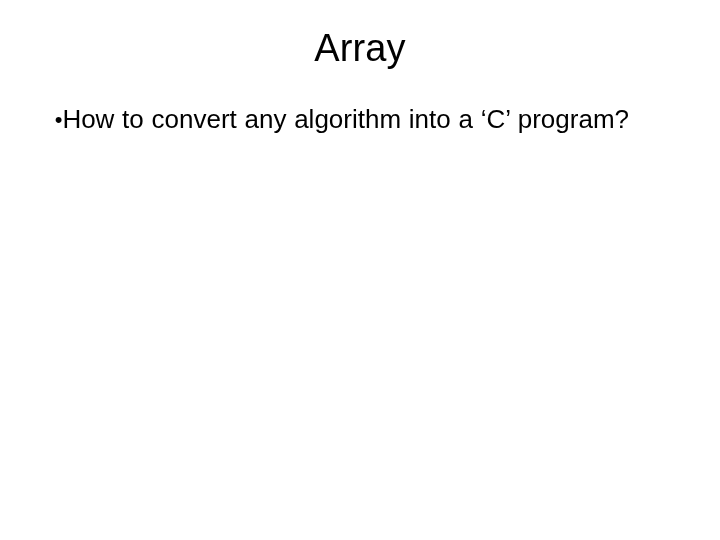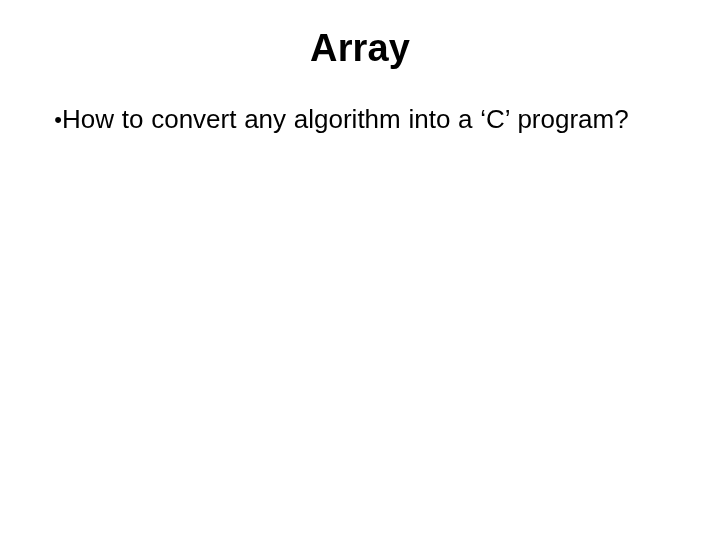--- a/index.html
+++ b/index.html
@@ -25,41 +25,41 @@
 
   
   .slide-title {
     position: absolute;
     left: 0;
     top: 26px;
     width: 720px;
     text-align: center;
     font-size: 38px;
     line-height: 44px;
-    font-weight: 700;
+    font-weight: 400;
     color: #000000;
     letter-spacing: 0.1px;
     white-space: nowrap;
   }
 
   
   .slide-body {
     position: absolute;
     left: 54px;
     top: 103px;
     width: 575px;
   }
 
   .body-paragraph {
     margin: 0;
     font-size: 26px;
     line-height: 33px;
     font-weight: 400;
     color: #000000;
-    text-align: center;
+    text-align: right;
     letter-spacing: 0px;
     word-spacing: 0.5px;
   }
 
   .bullet-mark {
     font-size: 22px;
     line-height: 33px;
     vertical-align: 1px;
   }
 

